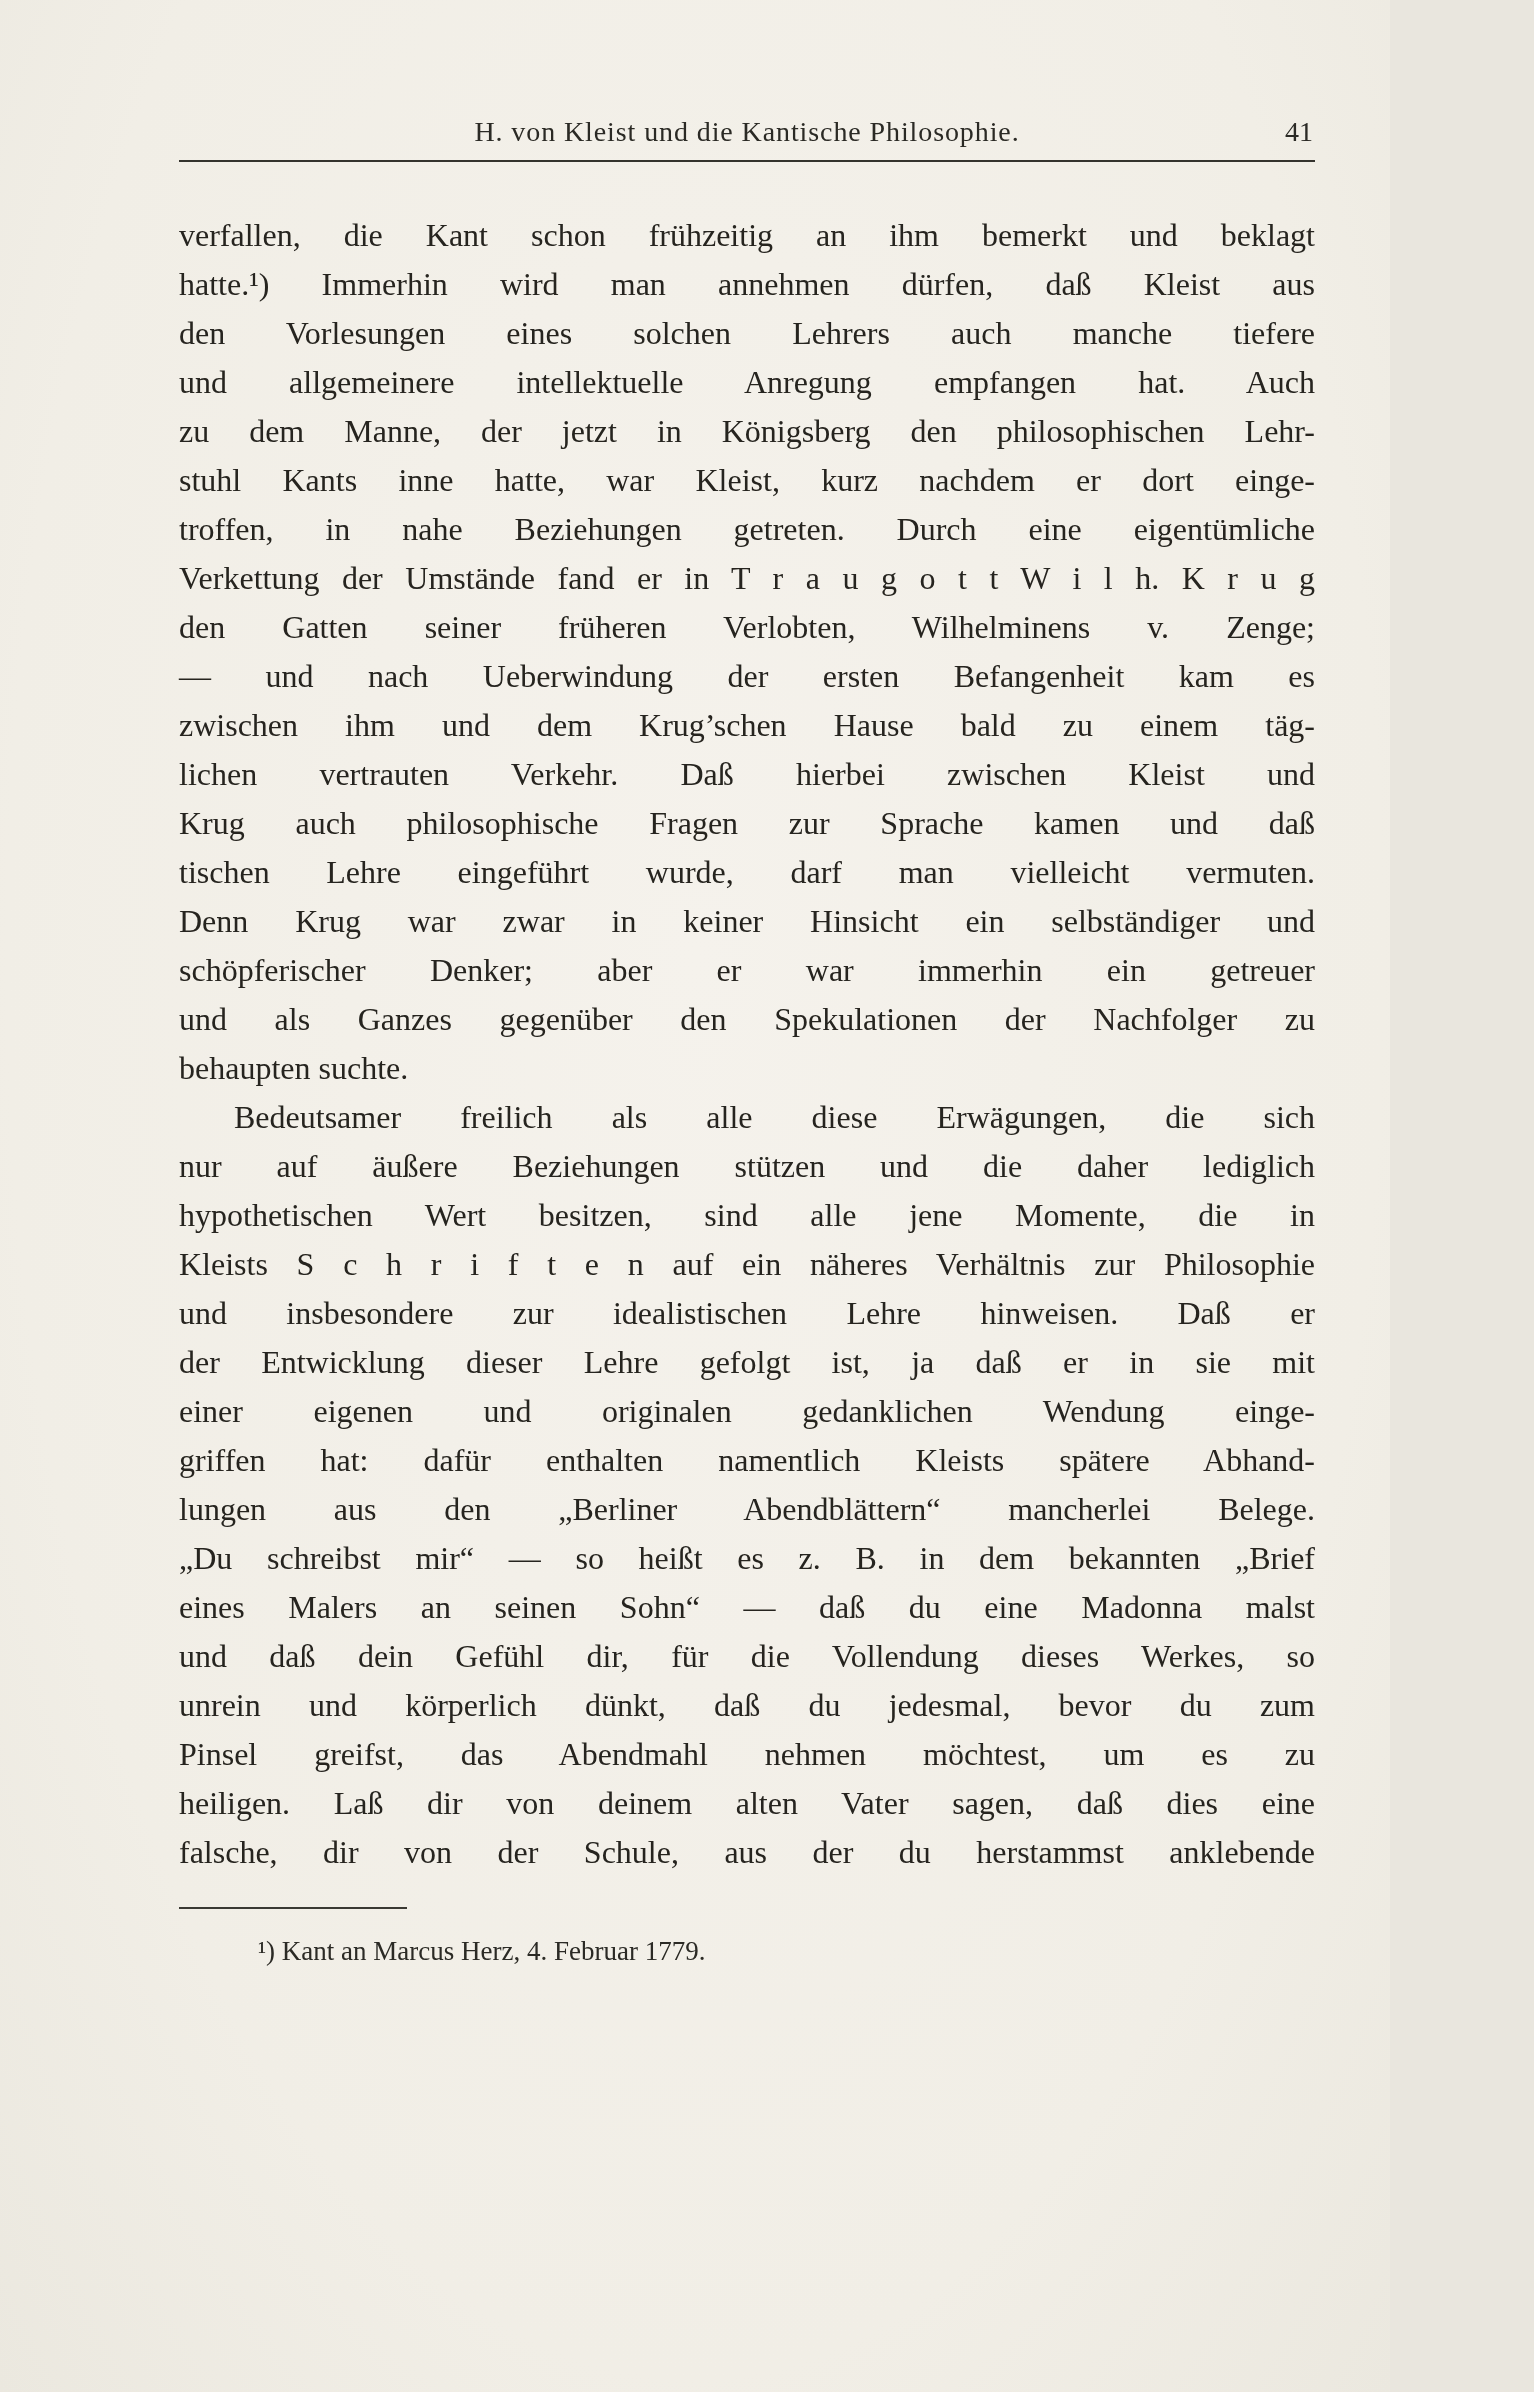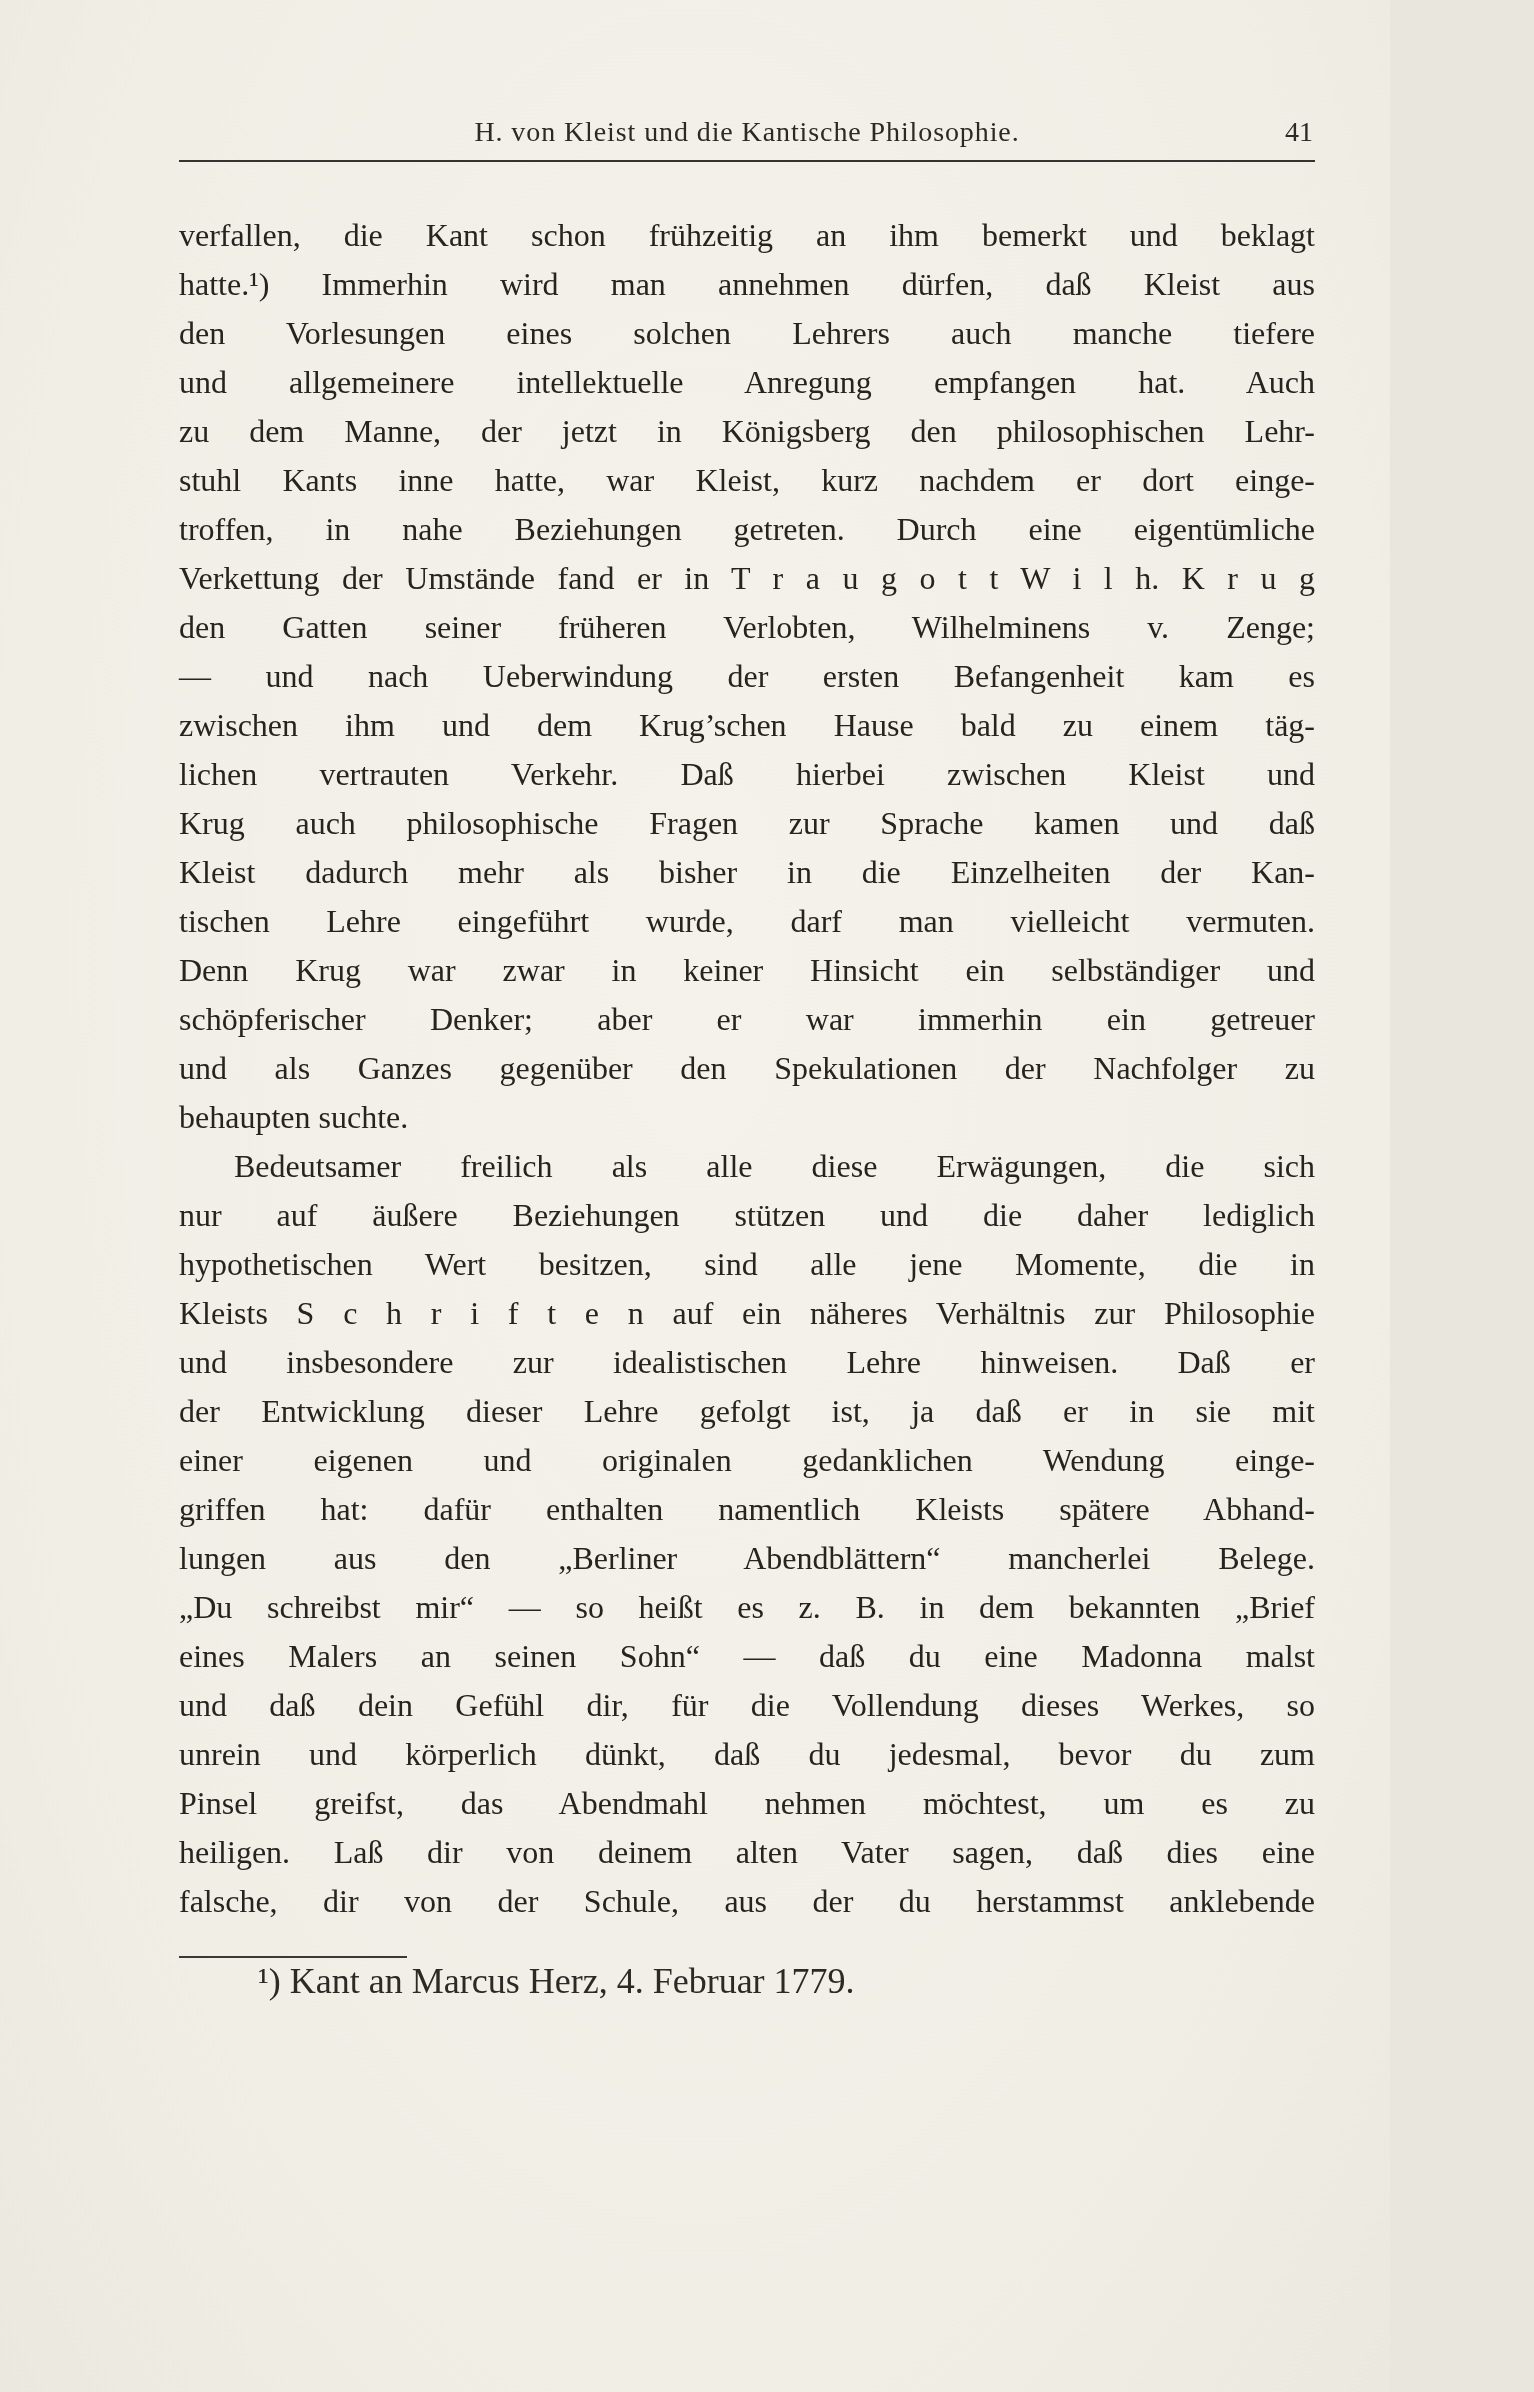--- a/index.html
+++ b/index.html
@@ -65,23 +65,23 @@
     text-indent: 55px;
   }
   .footnote-rule {
     border: none;
     border-bottom: 2.8px solid #3a3933;
     width: 228px;
     height: 0;
     margin: 30px 0 0 0;
   }
   .footnote {
-    margin-top: 3px;
+    margin-top: 22px;
     padding-left: 79px;
-    font-size: 36px;
+    font-size: 27px;
     line-height: 40px;
     color: #2b2a25;
   }
 </style>
 </head>
 <body>
 
 <div class="page">
   <div class="column">
 
@@ -100,21 +100,20 @@
           <div class="line">und allgemeinere intellektuelle Anregung empfangen hat. Auch</div>
           <div class="line">zu dem Manne, der jetzt in Königsberg den philosophischen Lehr-</div>
           <div class="line">stuhl Kants inne hatte, war Kleist, kurz nachdem er dort einge-</div>
           <div class="line">troffen, in nahe Beziehungen getreten. Durch eine eigentümliche</div>
           <div class="line">Verkettung der Umstände fand er in T r a u g o t t  W i l h.  K r u g</div>
           <div class="line">den Gatten seiner früheren Verlobten, Wilhelminens v. Zenge;</div>
           <div class="line">— und nach Ueberwindung der ersten Befangenheit kam es</div>
           <div class="line">zwischen ihm und dem Krug’schen Hause bald zu einem täg-</div>
           <div class="line">lichen vertrauten Verkehr. Daß hierbei zwischen Kleist und</div>
           <div class="line">Krug auch philosophische Fragen zur Sprache kamen und daß</div>
-          <div class="line">Kleist dadurch mehr als bisher in die Einzelheiten der Kan-</div>
           <div class="line">tischen Lehre eingeführt wurde, darf man vielleicht vermuten.</div>
           <div class="line">Denn Krug war zwar in keiner Hinsicht ein selbständiger und</div>
           <div class="line">schöpferischer Denker; aber er war immerhin ein getreuer</div>
           <div class="line">und als Ganzes gegenüber den Spekulationen der Nachfolger zu</div>
           <div class="line line-last">behaupten suchte.</div>
         </div>
         <div class="paragraph">
           <div class="line first-line">Bedeutsamer freilich als alle diese Erwägungen, die sich</div>
           <div class="line">nur auf äußere Beziehungen stützen und die daher lediglich</div>
           <div class="line">hypothetischen Wert besitzen, sind alle jene Momente, die in</div>

